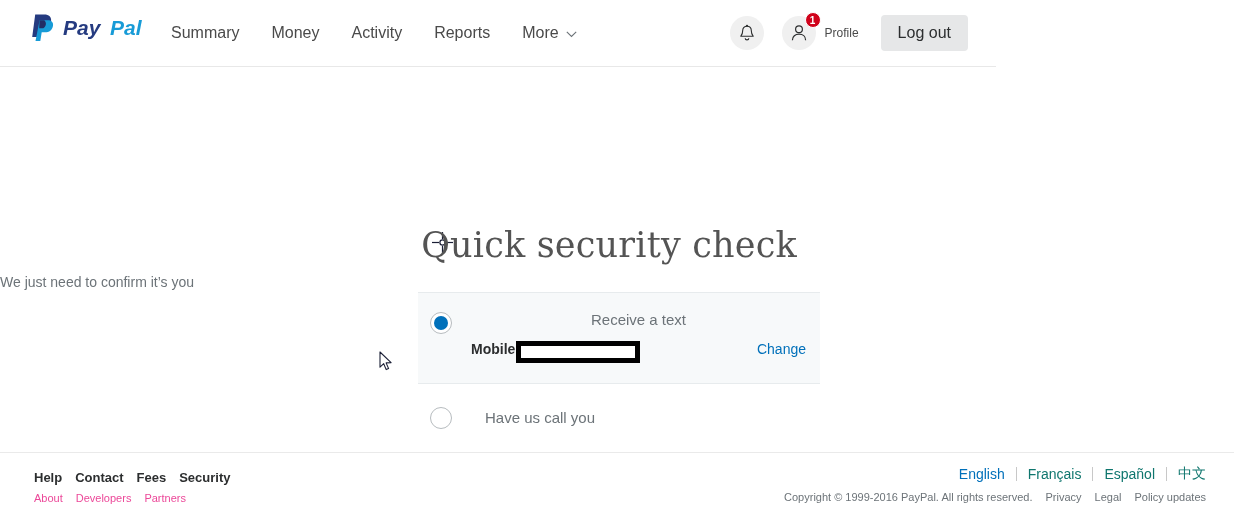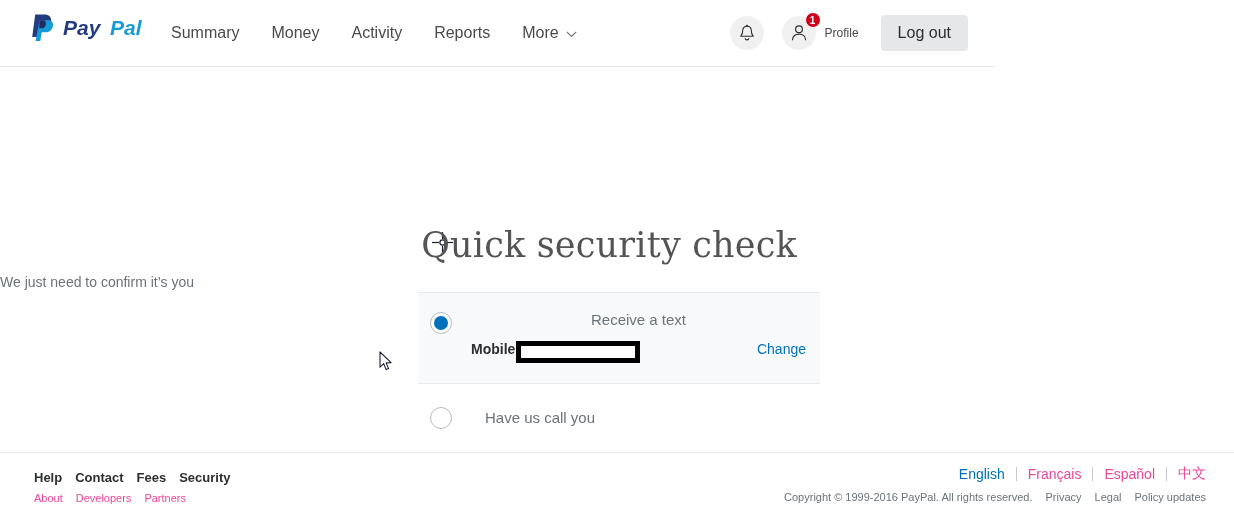--- a/index.html
+++ b/index.html
@@ -297,21 +297,21 @@
     text-align: right;
   }
   .lang-row {
     display: flex;
     justify-content: flex-end;
     align-items: center;
     margin-bottom: 8px;
   }
   .lang {
     font-size: 14px;
-    color: #ec4899;
+    color: #0f766e;
     text-decoration: none;
     cursor: pointer;
     padding: 0 11px;
   }
   .lang.active { color: #0070ba; }
   .lang:last-child { padding-right: 0; }
   .lang-sep {
     width: 1px;
     height: 14px;
     background: #c8c8c8;

